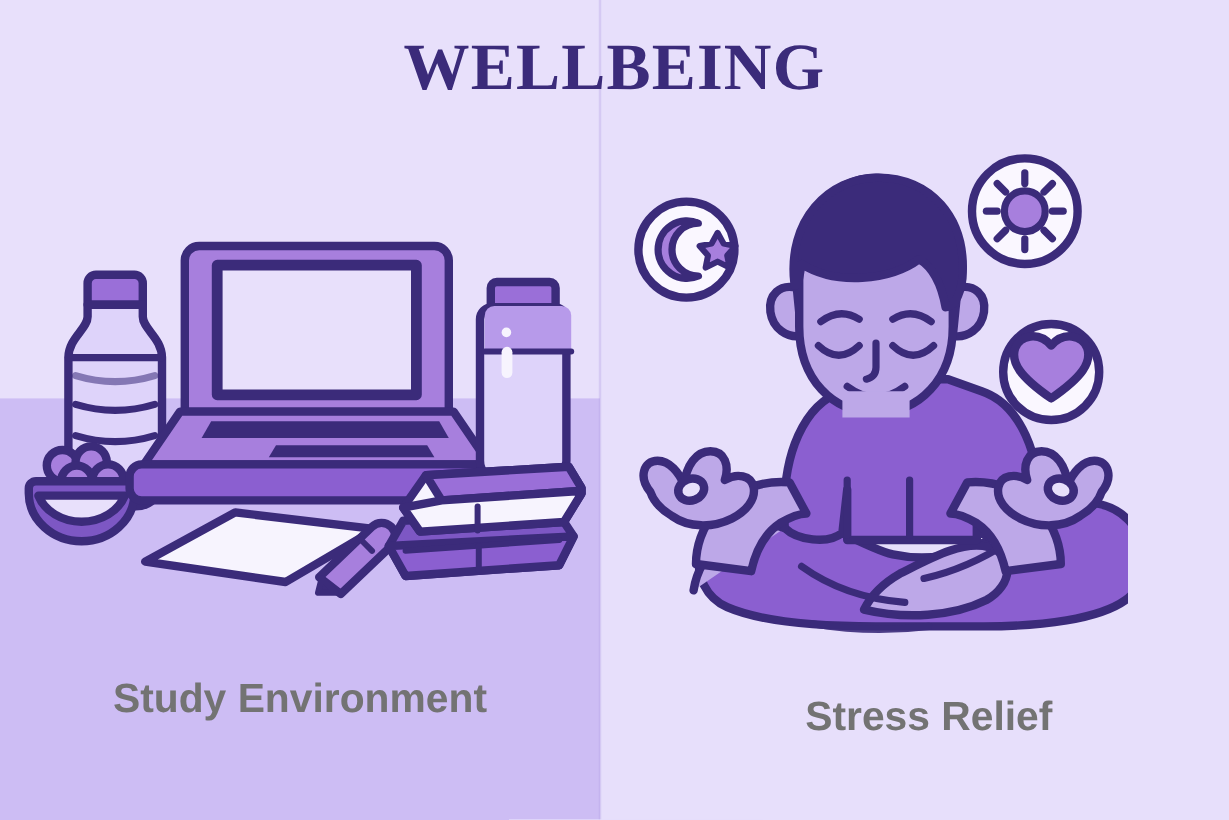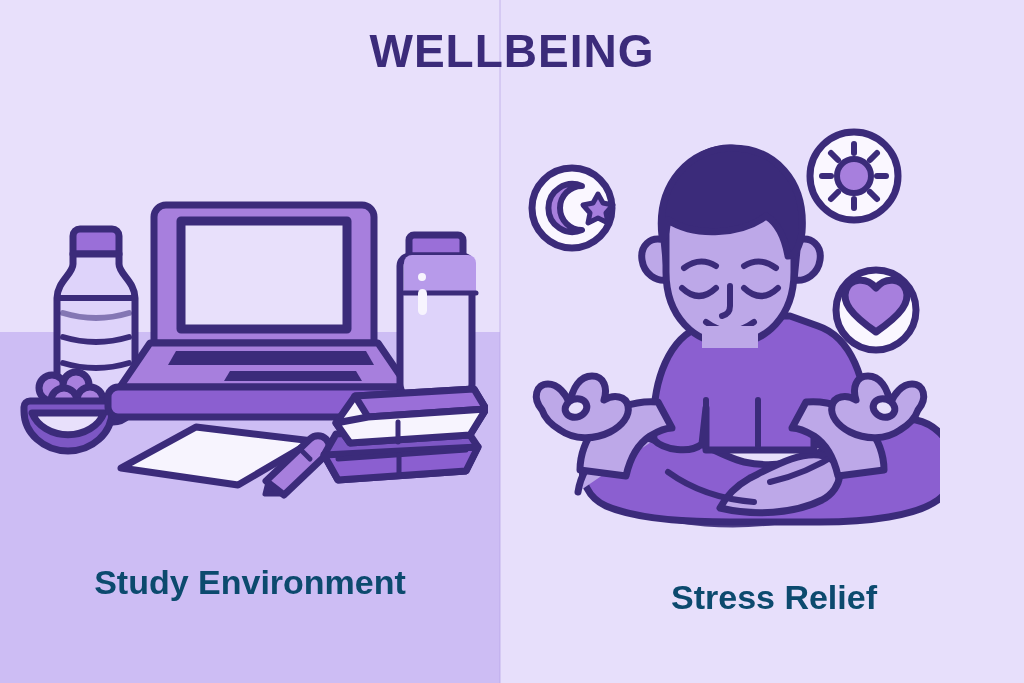--- a/index.html
+++ b/index.html
@@ -25,33 +25,34 @@
   }
   #panel-right{left:500px;width:524px;background:#e7dffb;}
   #panel-divider{
     position:absolute;left:499px;top:0;width:2px;height:683px;
     background:rgba(180,160,230,.35);
   }
   
   #title{
     position:absolute;left:0;right:0;top:28px;
     text-align:center;
-    font-size:46px;
+    font-size:55px;
     font-weight:bold;
     letter-spacing:1px;
     color:#3b2b7a;
     line-height:1;
     z-index:8;
+    font-family:Liberation Serif, serif;
   }
   
   .caption{
     position:absolute;
     font-size:34px;
     font-weight:bold;
-    color:#0c4a6e;
+    color:#737373;
     text-align:center;
     z-index:8;
     white-space:nowrap;
   }
   #caption-left{left:0;width:500px;top:563px;}
   #caption-right{left:512px;width:524px;top:578px;}
   
   .scene{position:absolute;z-index:5;}
   #scene-study{left:18px;top:185px;}
   #scene-meditation{left:520px;top:120px;}

